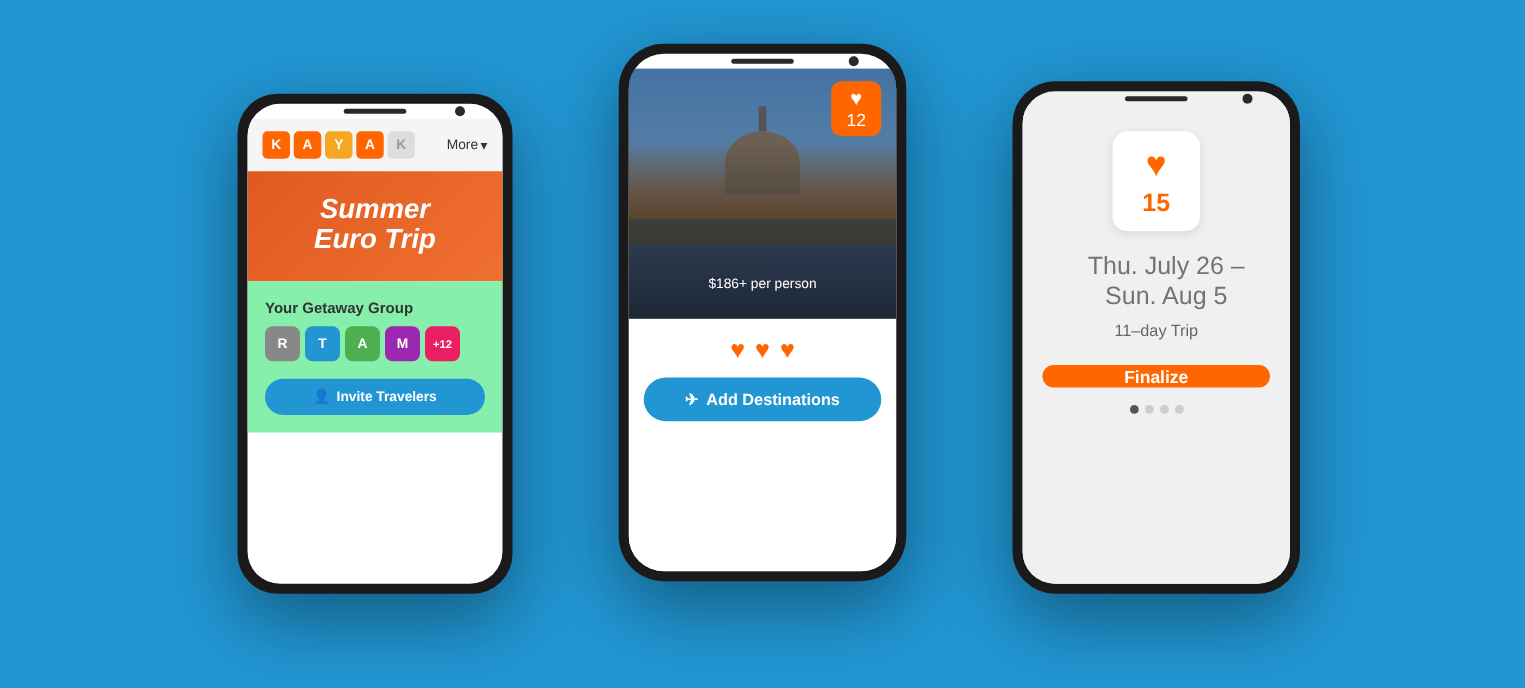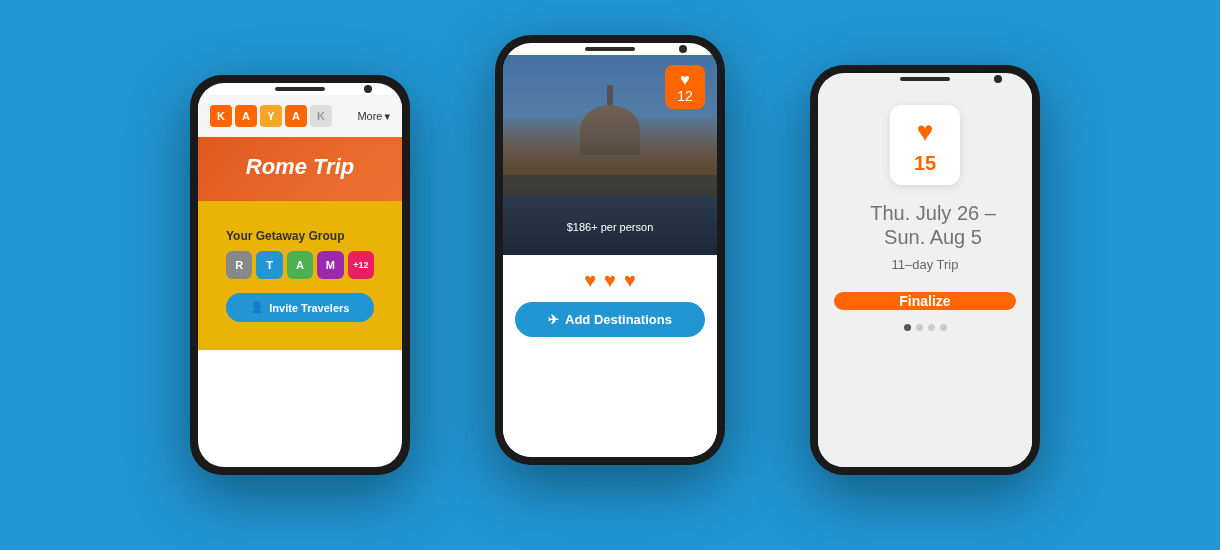--- a/index.html
+++ b/index.html
@@ -132,22 +132,22 @@
 
     .left-hero-title {
       color: white;
       font-size: 22px;
       font-weight: 900;
       line-height: 1.1;
       font-style: italic;
     }
 
     .left-body {
-      padding: 28px;
-      background: #eab308;
+      padding: 14px;
+      background: #86efac;
     }
 
     .getaway-label {
       font-size: 12px;
       font-weight: 700;
       color: #333;
       margin-bottom: 8px;
     }
 
     .avatars-row {
@@ -459,21 +459,22 @@
           <div class="logo-letter" style="background:#ff6600">A</div>
           <div class="logo-letter" style="background:#ddd;color:#999">K</div>
         </div>
         <div class="more-btn">
           <span>More</span>
           <span>▾</span>
         </div>
       </div>
       <div class="left-hero">
         <div class="left-hero-title">
-          <div>Rome Trip</div>
+          <div>Summer</div>
+          <div>Euro Trip</div>
         </div>
       </div>
       <div class="left-body">
         <div class="getaway-label">Your Getaway Group</div>
         <div class="avatars-row">
           <div class="avatar-badge" style="background:#888">R</div>
           <div class="avatar-badge" style="background:#2196d3">T</div>
           <div class="avatar-badge" style="background:#4caf50">A</div>
           <div class="avatar-badge" style="background:#9c27b0">M</div>
           <div class="avatar-badge" style="background:#e91e63;font-size:9px">+12</div>

